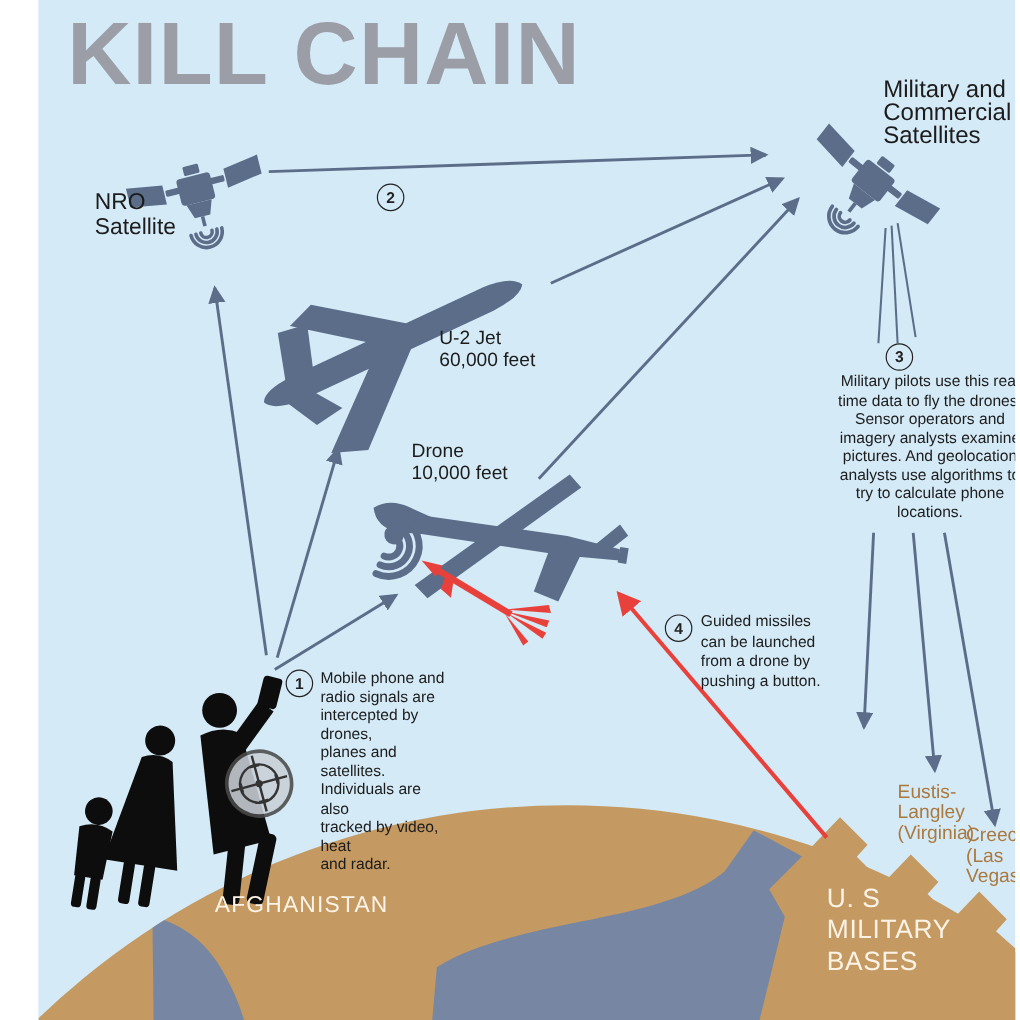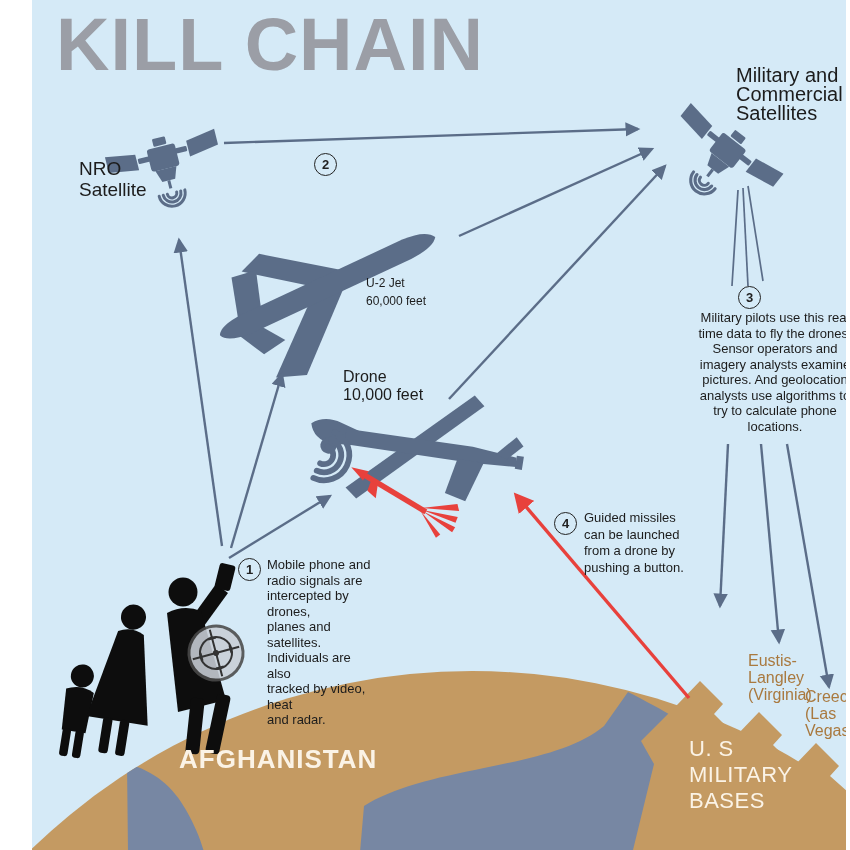--- a/index.html
+++ b/index.html
@@ -19,31 +19,31 @@
   .black{fill:#0d0d0d;}
   .redfill{fill:var(--red);}
   .tanfill{fill:var(--tan);}
   .landfill{fill:var(--land);}
   .txt{position:absolute;color:var(--ink);}
   .ml{white-space:pre-line;}
   .page-title{left:24px;top:2px;font-size:74px;font-weight:bold;letter-spacing:1px;color:var(--title);}
   .node-label{font-size:20px;line-height:19px;}
   .lbl-nro{left:47px;top:158px;font-size:19px;line-height:21px;}
   .lbl-milsat{left:704px;top:66px;}
-  .lbl-jet{left:334px;top:274px;font-size:12px;line-height:18px;}
+  .lbl-jet{left:334px;top:274px;font-size:16px;line-height:18px;}
   .lbl-drone{left:311px;top:368px;font-size:16px;line-height:18px;}
   .step-text{font-size:13px;line-height:15.5px;}
   .s1{left:235px;top:557px;width:110px;}
   .s2{left:309px;top:149px;width:180px;line-height:16.5px;}
   .s3{left:660px;top:310px;width:166px;text-align:center;}
   .s4{left:552px;top:510px;width:100px;line-height:16.5px;}
   .badge{position:absolute;width:21px;height:21px;border:1.6px solid #222;border-radius:50%;
          display:flex;align-items:center;justify-content:center;font-size:13px;font-weight:bold;color:#222;background:transparent;}
   .b1{left:206px;top:558px;} .b2{left:282px;top:153px;} .b3{left:706px;top:286px;} .b4{left:522px;top:512px;}
-  .country{left:147px;top:744px;font-size:26px;font-weight:bold;letter-spacing:1px;color:var(--cream);}
+  .country{left:147px;top:744px;font-size:19px;font-weight:normal;letter-spacing:1px;color:var(--cream);}
   .bases-title{left:657px;top:736px;font-size:22px;font-weight:normal;line-height:26px;letter-spacing:.5px;color:var(--cream);}
   .base-lbl{font-size:16px;line-height:17px;color:var(--brown);}
   .base1{left:655px;top:620px;} .base2{left:716px;top:652px;} .base3{left:773px;top:688px;}
 </style>
 </head>
 <body>
 
 <div class="stage">
 
   <svg width="850" height="850" viewBox="0 0 850 850">

